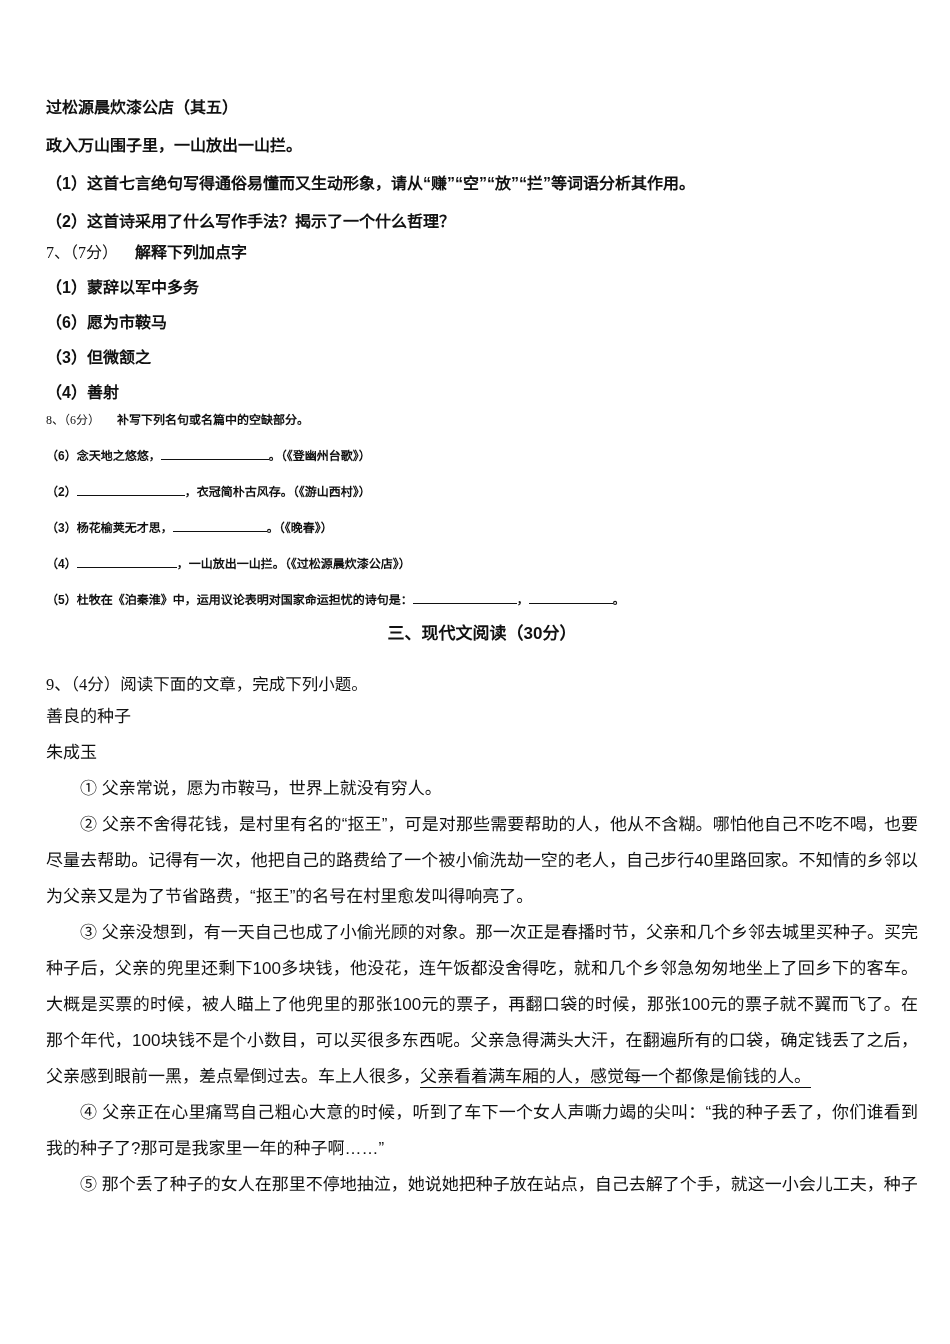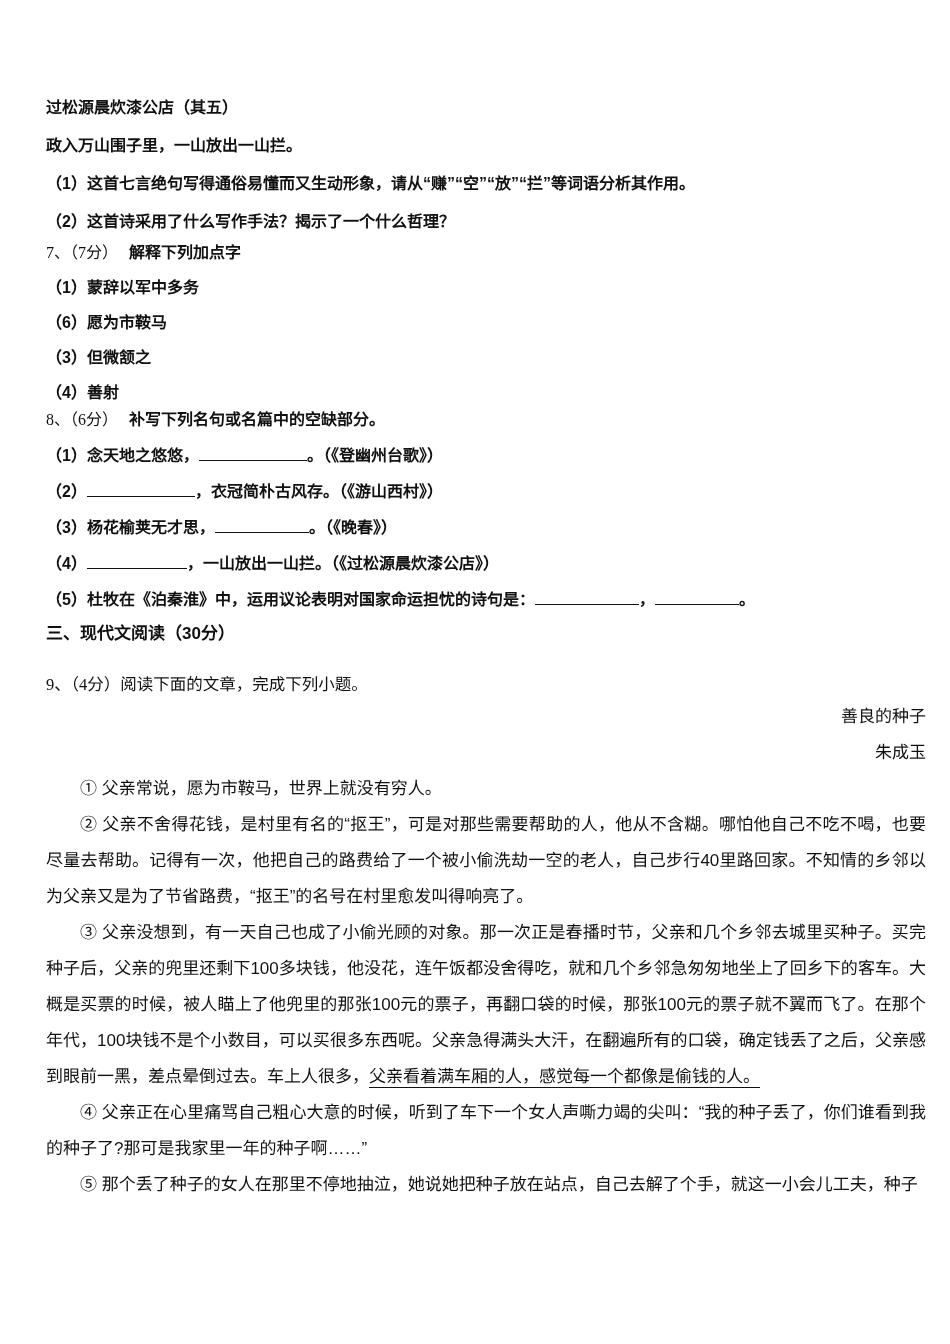--- a/index.html
+++ b/index.html
@@ -11,21 +11,21 @@
     width: 950px;
     height: 1344px;
     overflow: hidden;
     color: #111111;
     font-family: "Liberation Sans", sans-serif;
   }
   .page {
     box-sizing: border-box;
     width: 950px;
     height: 1344px;
-    padding: 89px 24px 0 46px;
+    padding: 89px 32px 0 46px;
   }
   .line { white-space: nowrap; }
 
   
   .poem .line {
     font-size: 16px;
     line-height: 38px;
     height: 38px;
     font-weight: bold;
   }
@@ -35,59 +35,60 @@
   .q7 .line {
     font-size: 16px;
     line-height: 35px;
     height: 35px;
     font-weight: bold;
   }
 
   
   .q8 { margin-top: -8px; }
   .q8 .line {
-    font-size: 16px;
+    font-size: 12px;
     line-height: 36px;
     height: 36px;
     font-weight: bold;
   }
 
   .prefix {
     font-family: "Liberation Serif", serif;
     font-weight: normal;
-    margin-right: 11px;
+    margin-right: 17px;
   }
 
   .sec-head {
     font-size: 17px;
     line-height: 32px;
     height: 32px;
     font-weight: bold;
     white-space: nowrap;
+    text-align: center;
   }
   .q9-head {
     font-family: "Liberation Serif", serif;
     font-size: 16.5px;
     line-height: 29px;
     height: 29px;
     white-space: nowrap;
     margin-top: 20px;
   }
 
   
   .reading p {
     margin: 0;
     font-size: 17px;
     line-height: 36px;
     text-align: justify;
     text-indent: 2em;
   }
   .reading p.meta {
     text-indent: 0;
-    text-align: right;
+    text-align: left;
   }
 
   .blank {
     display: inline-block;
     border-bottom: 1.5px solid #111111;
     height: 0.95em;
     min-width: 20px;
     vertical-align: baseline;
   }
   .ul {
@@ -110,21 +111,21 @@
   <div class="q7">
     <div class="line"><span class="prefix">7、（7分）</span><span>解释下列加点字</span></div>
     <div class="line">（1）蒙辞以军中多务</div>
     <div class="line">（6）愿为市鞍马</div>
     <div class="line">（3）但微颔之</div>
     <div class="line">（4）善射</div>
   </div>
 
   <div class="q8">
     <div class="line"><span class="prefix">8、（6分）</span><span>补写下列名句或名篇中的空缺部分。</span></div>
-    <div class="line"><span>（1）念天地之悠悠，</span><span class="blank" style="width: 108px;"></span><span>。（《登幽州台歌》）</span></div>
+    <div class="line"><span>（6）念天地之悠悠，</span><span class="blank" style="width: 108px;"></span><span>。（《登幽州台歌》）</span></div>
     <div class="line"><span>（2）</span><span class="blank" style="width: 108px;"></span><span>，衣冠简朴古风存。（《游山西村》）</span></div>
     <div class="line"><span>（3）杨花榆荚无才思，</span><span class="blank" style="width: 94px;"></span><span>。（《晚春》）</span></div>
     <div class="line"><span>（4）</span><span class="blank" style="width: 100px;"></span><span>，一山放出一山拦。（《过松源晨炊漆公店》）</span></div>
     <div class="line"><span>（5）杜牧在《泊秦淮》中，运用议论表明对国家命运担忧的诗句是：</span><span class="blank" style="width: 104px;"></span><span>，</span><span class="blank" style="width: 84px;"></span><span>。</span></div>
   </div>
 
   <div class="sec-head">三、现代文阅读（30分）</div>
 
   <div class="q9-head">9、（4分）阅读下面的文章，完成下列小题。</div>
 

